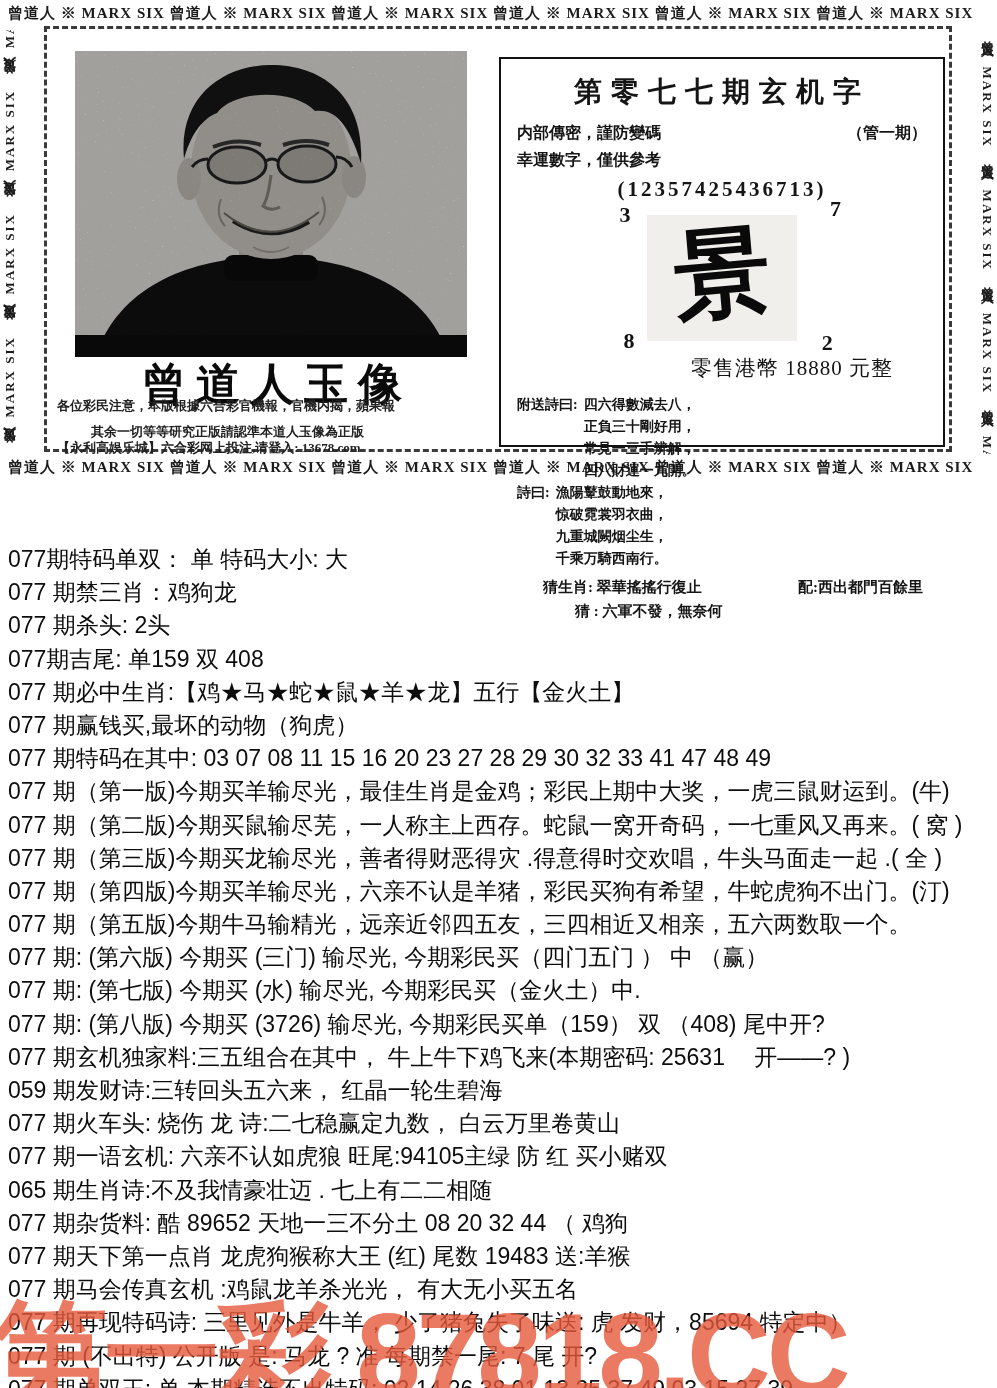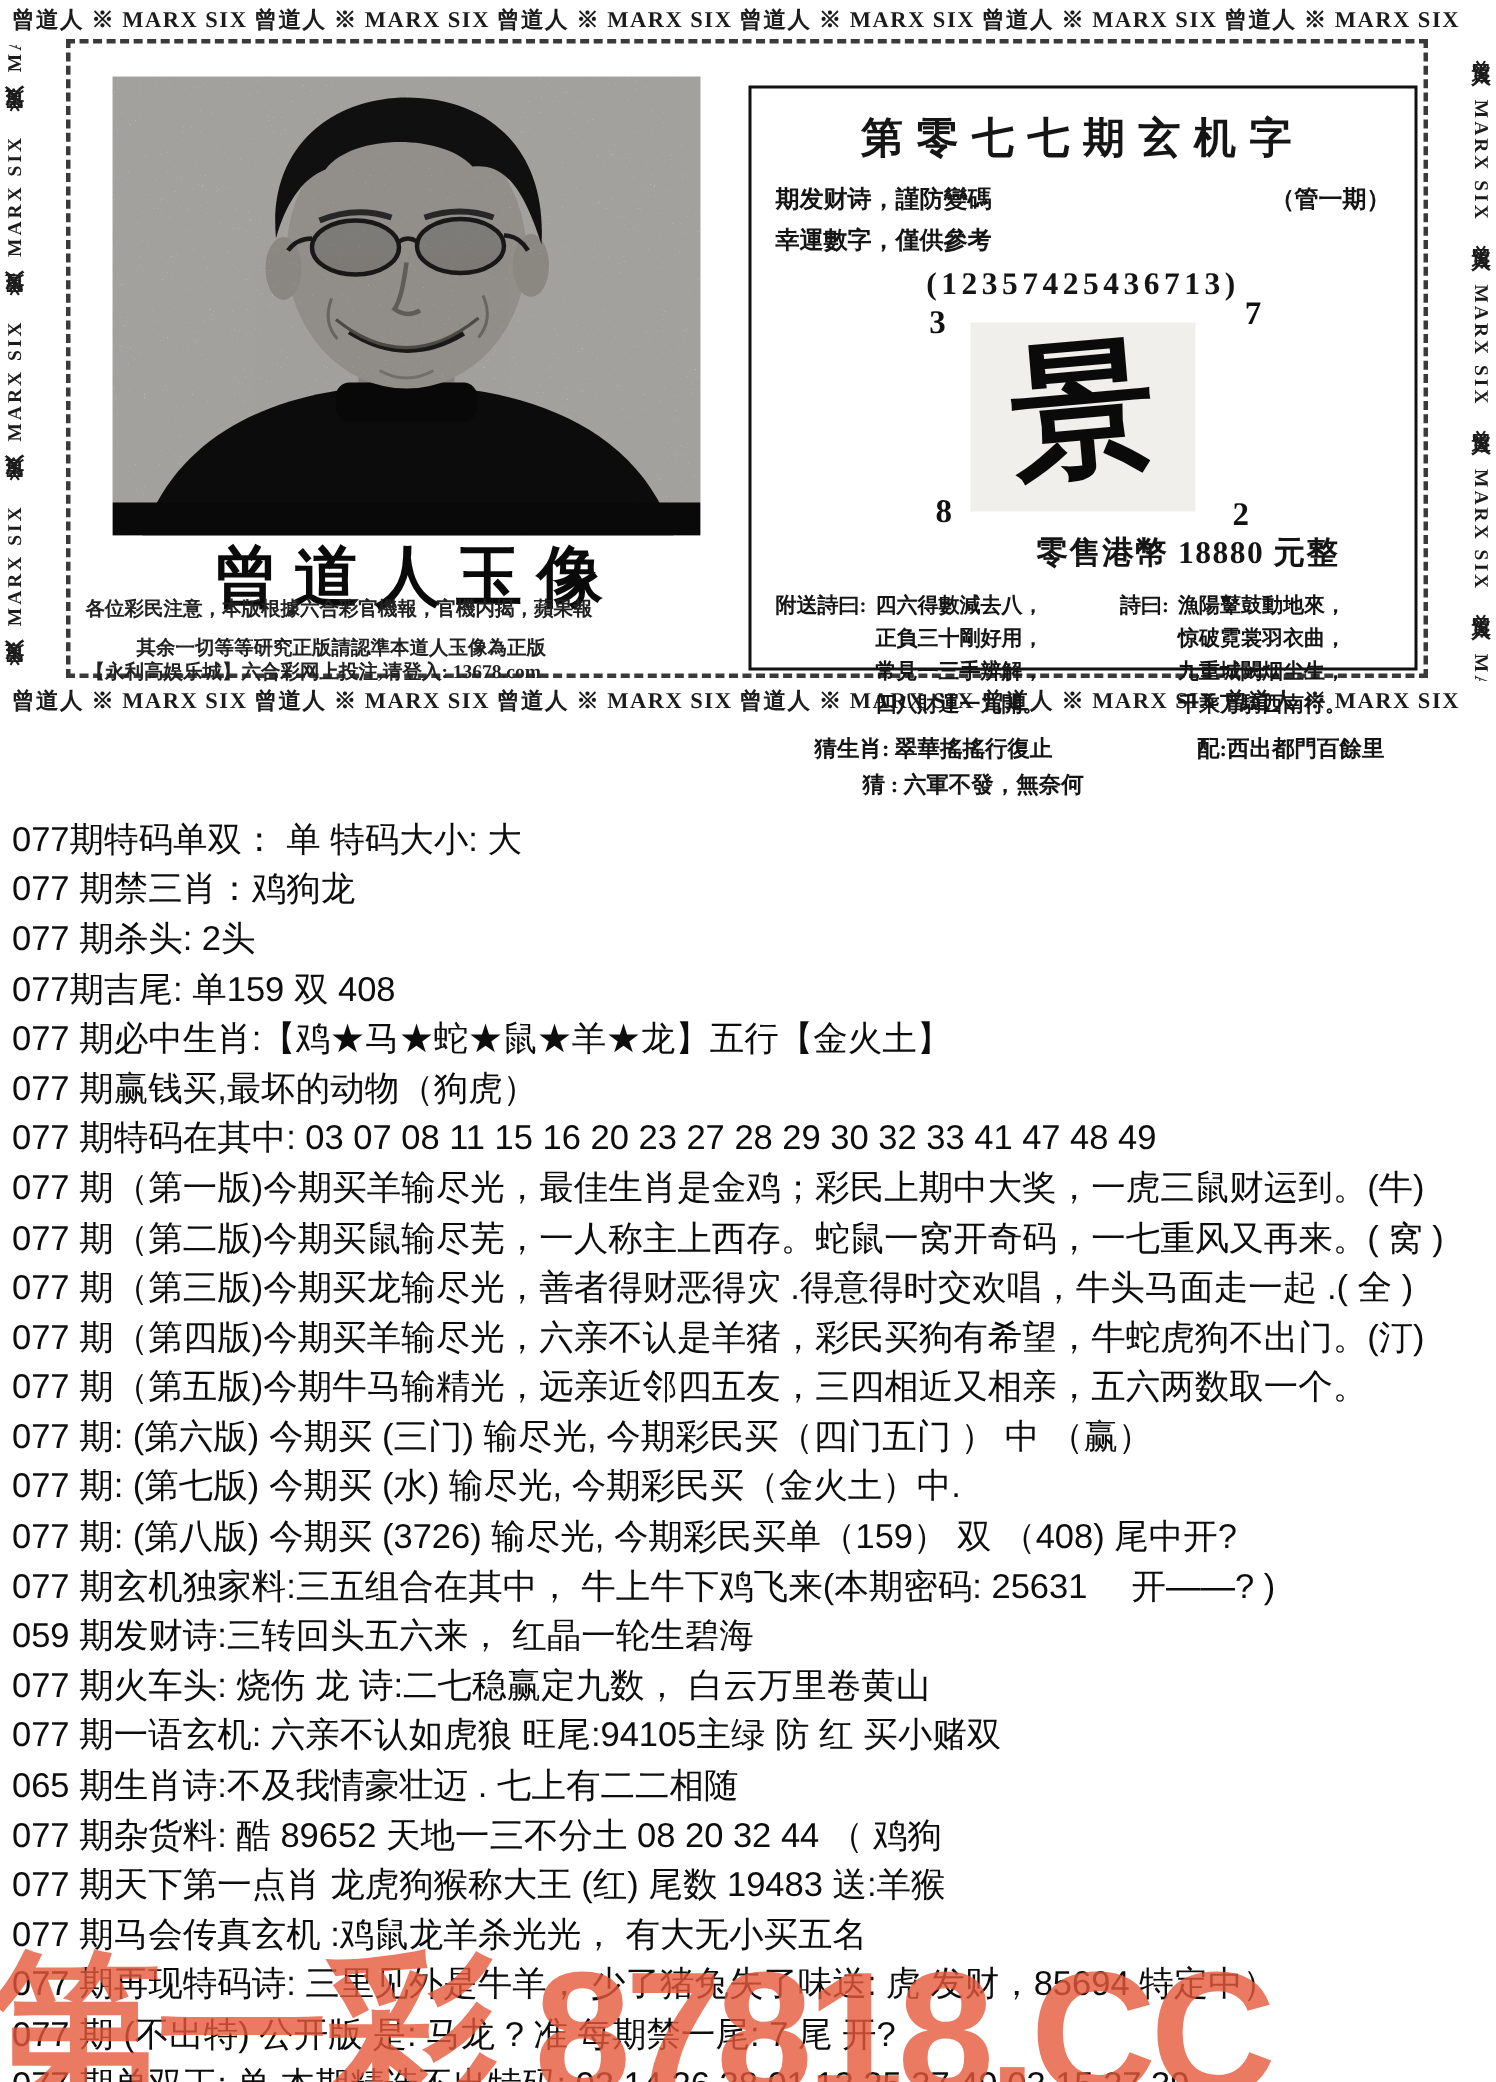--- a/index.html
+++ b/index.html
@@ -35,22 +35,22 @@
   .m-row1{display:flex;justify-content:space-between;font-size:16px;font-weight:bold;margin-top:12px;}
   .m-row2{font-size:16px;font-weight:bold;margin-top:6px;}
   .m-lucky{text-align:center;font-size:21px;font-weight:bold;letter-spacing:3px;margin-top:6px;}
   .glyph-area{position:relative;height:148px;margin-top:2px;}
   .glyph-bg{position:absolute;left:50%;top:50%;width:150px;height:126px;
             transform:translate(-50%,-50%);background:#f0efeb;}
   .m-glyph{position:absolute;left:50%;top:50%;transform:translate(-50%,-52%) rotate(-5deg);
            font-size:96px;font-weight:bold;color:#0a0a0a;}
   .cnum{position:absolute;font-size:22px;font-weight:bold;color:#111;}
   .c-tl{left:25%;top:-2px;}.c-tr{right:21%;top:-8px;}.c-bl{left:26%;bottom:-2px;}.c-br{right:23%;bottom:-4px;}
-  .m-price{text-align:right;padding-right:34px;font-size:21px;font-weight:bold;letter-spacing:1px;margin-top:2px;}
-  .m-poems{display:flex;margin-top:12px;font-size:14px;font-weight:bold;line-height:22px;}
+  .m-price{text-align:right;padding-right:34px;font-size:21px;font-weight:normal;letter-spacing:1px;margin-top:2px;}
+  .m-poems{display:flex;margin-top:12px;font-size:14px;font-weight:bold;line-height:22px;flex-direction:column;}
   .poem{display:flex;}
   .poem-l{width:56%;}
   .poem-r{width:44%;}
   .plabel{white-space:nowrap;margin-right:6px;margin-top:0;}
   .plines div{white-space:nowrap;}
   .m-guess-row{display:flex;justify-content:space-between;font-size:15px;font-weight:bold;
                margin-top:8px;padding:0 4px 0 26px;}
   .m-guess2{font-size:15px;font-weight:bold;margin-top:5px;padding-left:58px;}
 
   
@@ -122,21 +122,21 @@
     </div>
 
     <div class="photo-caption">曾道人玉像</div>
     <div class="pnote pnote1">各位彩民注意，本版根據六合彩官機報，官機内揭，蘋果報</div>
     <div class="pnote pnote2">其余一切等等研究正版請認準本道人玉像為正版</div>
     <div class="pnote pnote3">【永利高娱乐城】六合彩网上投注,请登入: 13678.com</div>
 
     <div class="mystic">
       <div class="m-title">第零七七期玄机字</div>
       <div class="m-row1">
-        <span>期发财诗，謹防變碼</span>
+        <span>内部傳密，謹防變碼</span>
         <span>（管一期）</span>
       </div>
       <div class="m-row2">幸運數字，僅供參考</div>
       <div class="m-lucky">(12357425436713)</div>
 
       <div class="glyph-area">
         <div class="glyph-bg"></div>
         <span class="cnum c-tl">3</span>
         <span class="cnum c-tr">7</span>
         <span class="cnum c-bl">8</span>

